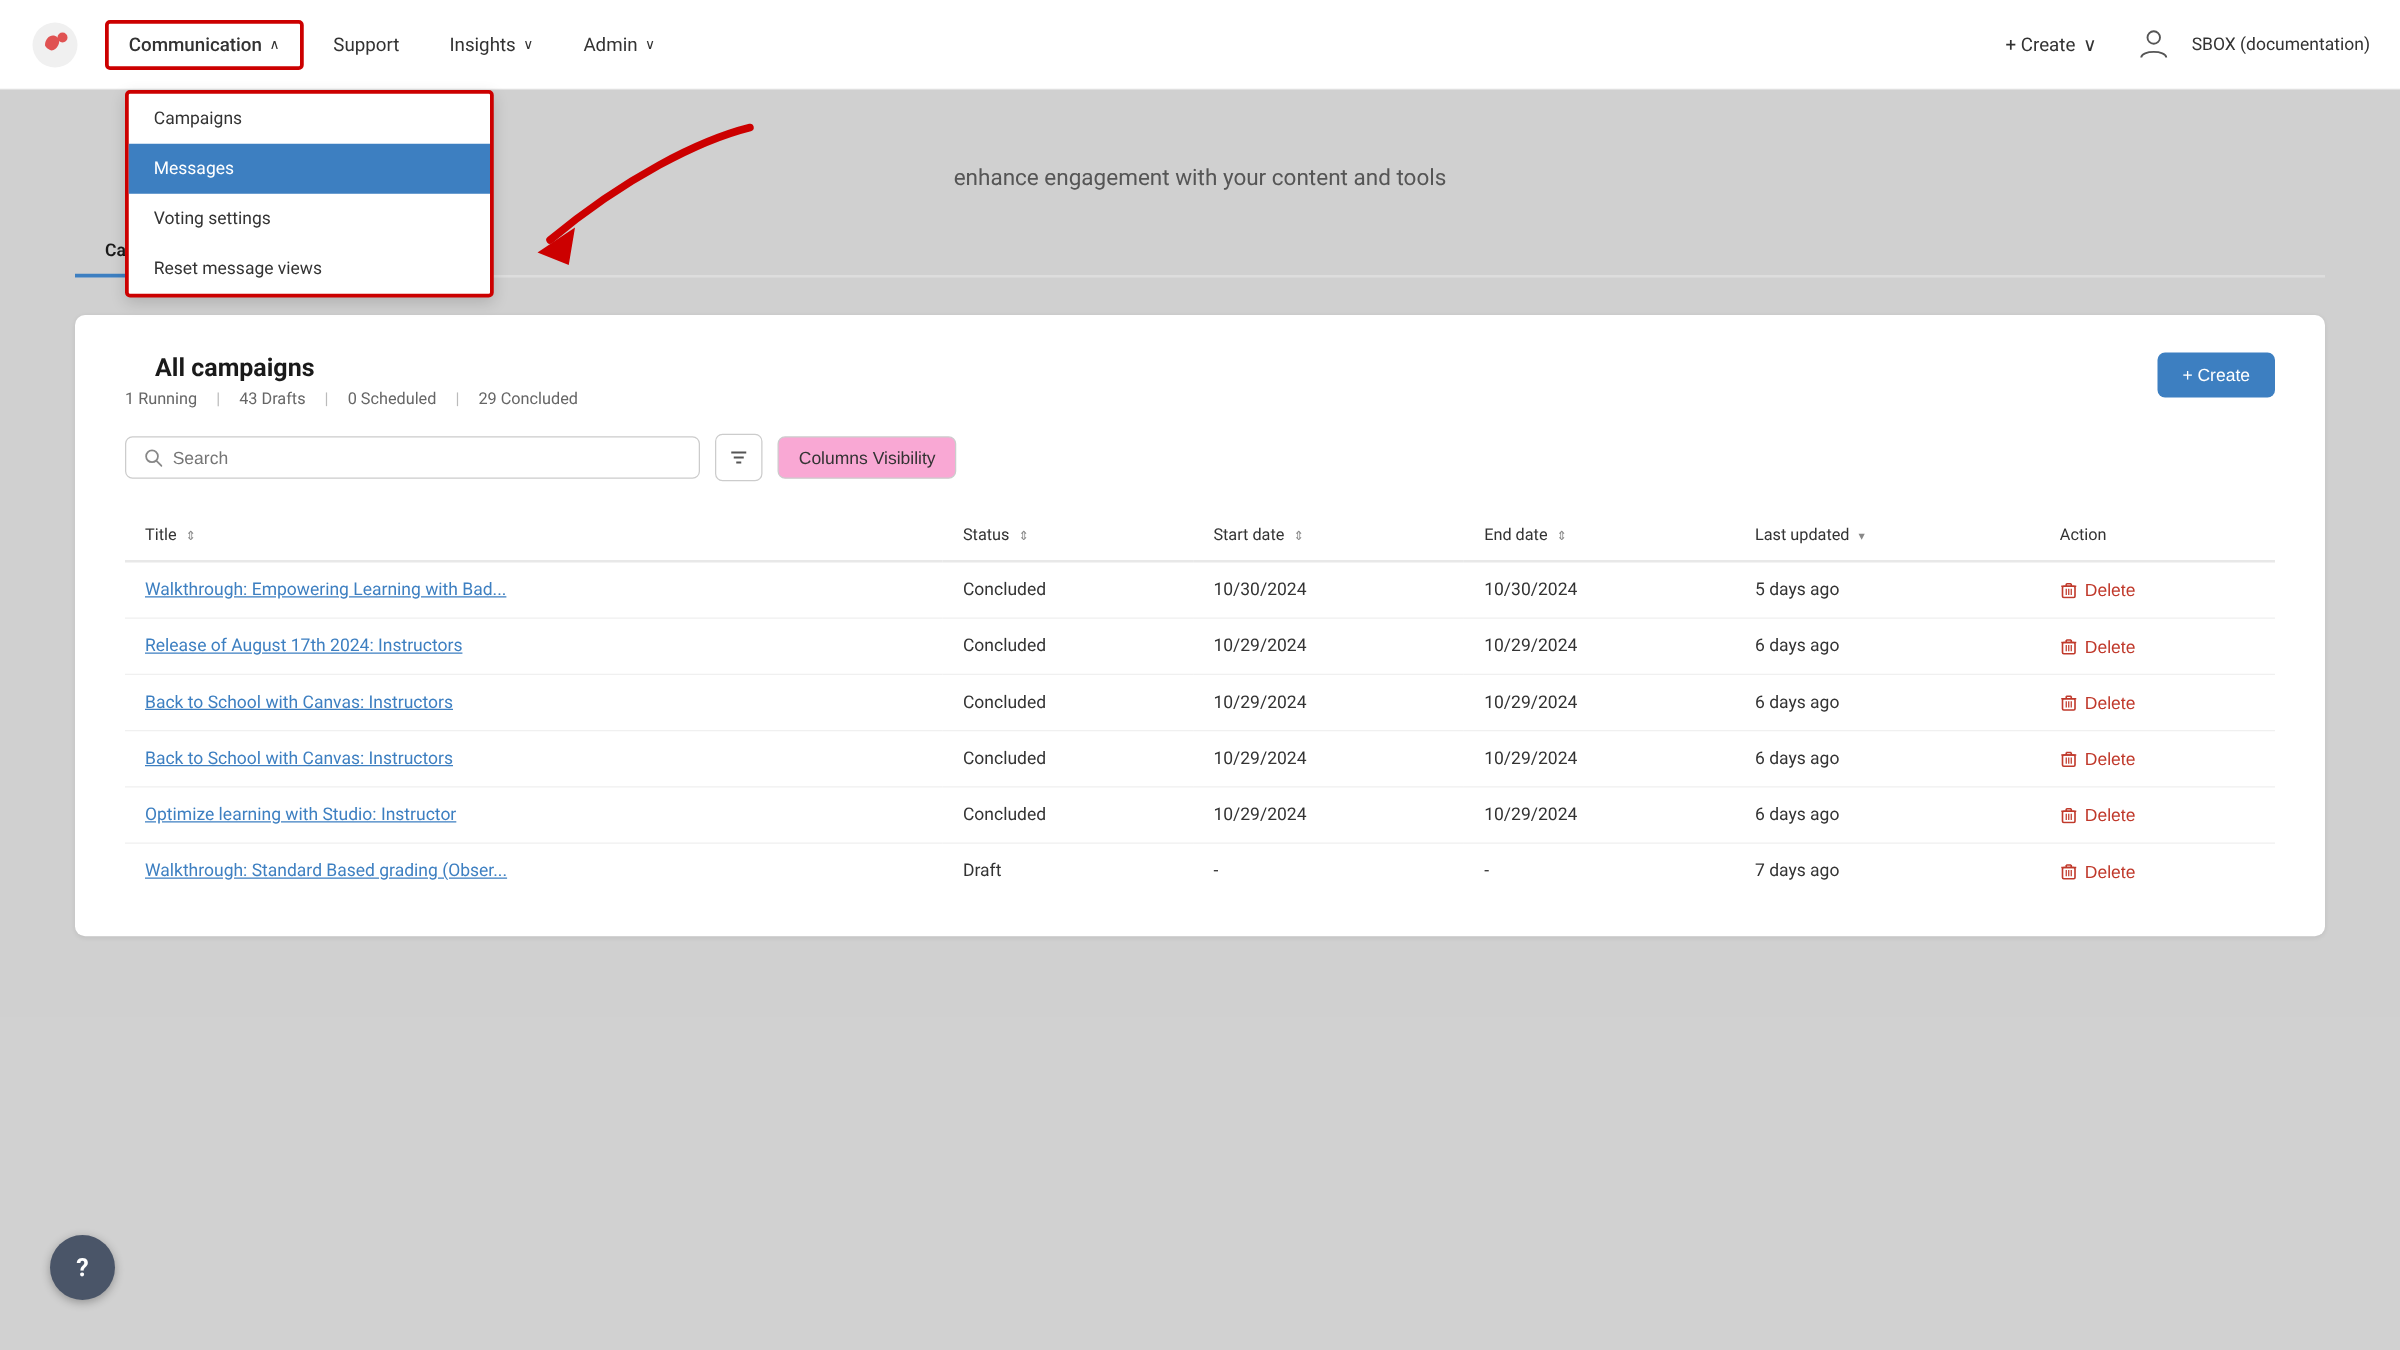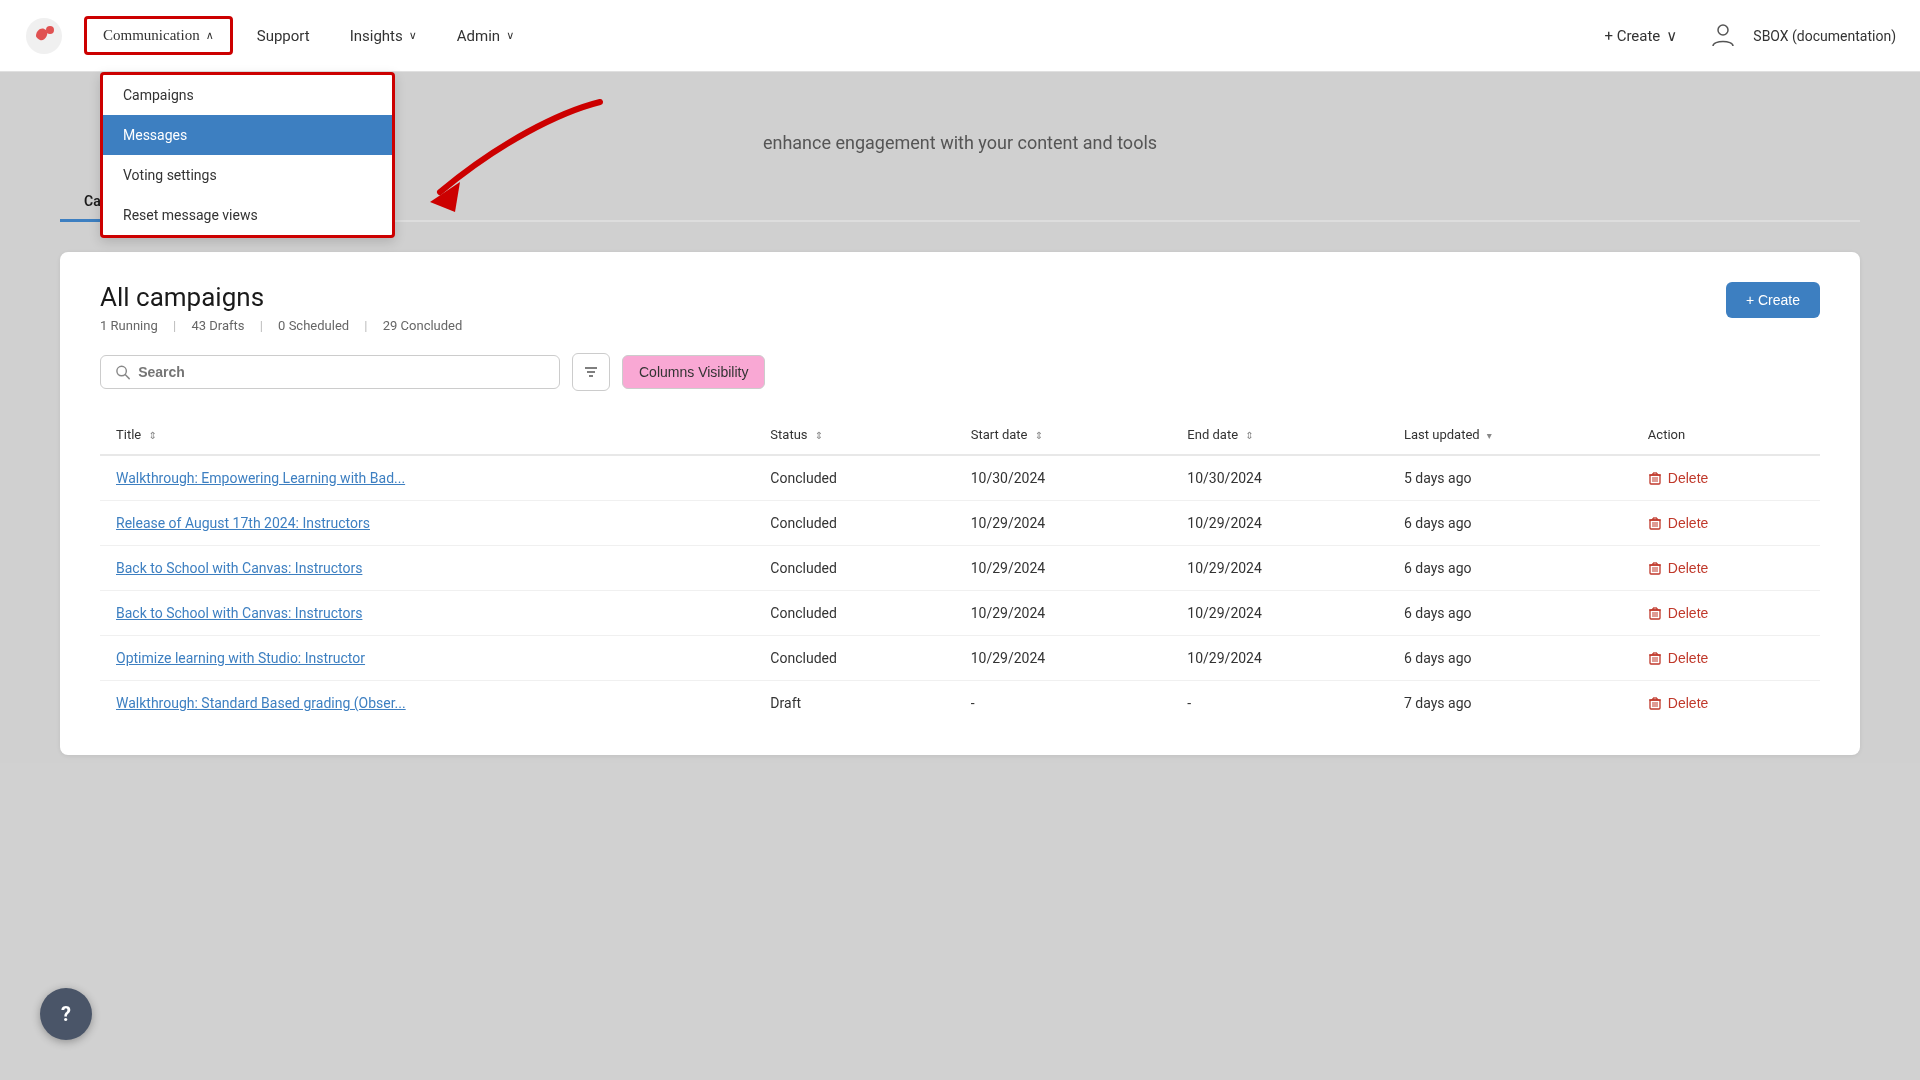--- a/index.html
+++ b/index.html
@@ -61,21 +61,20 @@
       display: flex;
       align-items: center;
       gap: 6px;
       white-space: nowrap;
     }
 
     .nav-item.active {
       border: 2px solid #cc0000;
       background: #fff;
       font-weight: 500;
-      font-family: Liberation Serif, serif;
     }
 
     .nav-right {
       display: flex;
       align-items: center;
       gap: 16px;
       margin-left: auto;
     }
 
     .create-btn-nav {
@@ -176,23 +175,24 @@
     }
 
     .campaigns-header {
       display: flex;
       align-items: flex-start;
       justify-content: space-between;
       margin-bottom: 20px;
     }
 
     .campaigns-title {
-      font-size: 26px;
-      font-weight: 400;
+      font-size: 20px;
+      font-weight: 700;
       color: #1a1a1a;
+      margin-left: 24px;
     }
 
     .campaigns-stats {
       font-size: 13px;
       color: #666;
       margin-top: 6px;
     }
 
     .campaigns-stats span {
       margin-right: 12px;
@@ -235,21 +235,20 @@
       background: #fff;
     }
 
     .search-box input {
       border: none;
       outline: none;
       font-size: 14px;
       color: #ec4899;
       width: 100%;
       background: transparent;
-      font-weight: bold;
     }
 
     .filter-btn {
       width: 38px;
       height: 38px;
       border: 1px solid #ccc;
       border-radius: 6px;
       background: #fff;
       display: flex;
       align-items: center;

